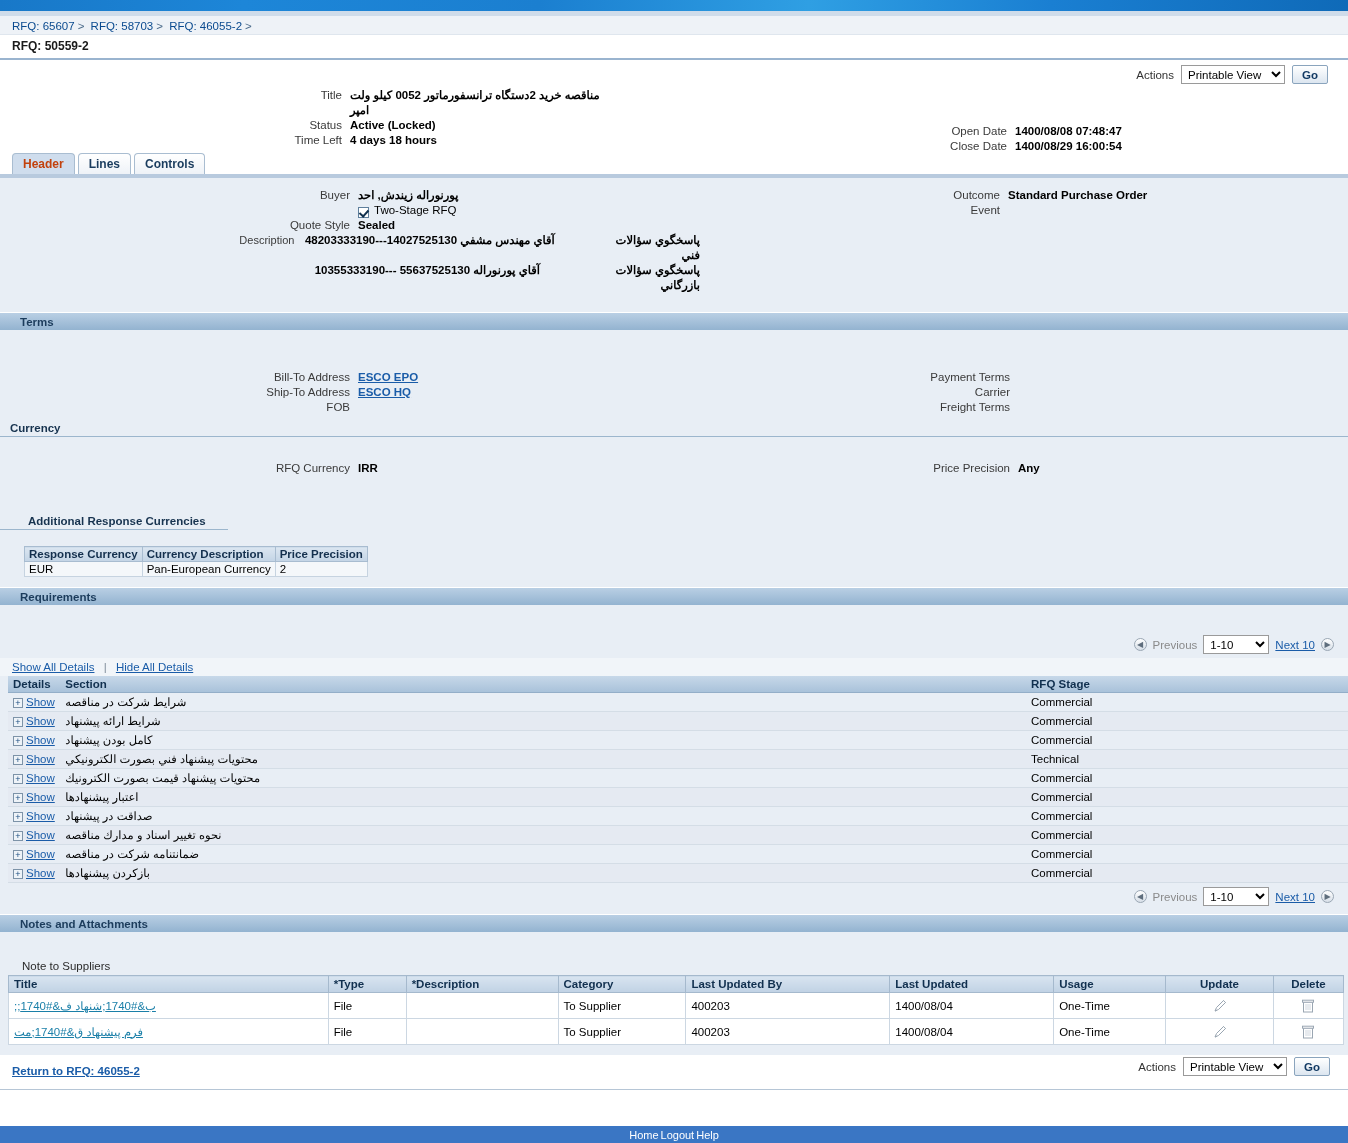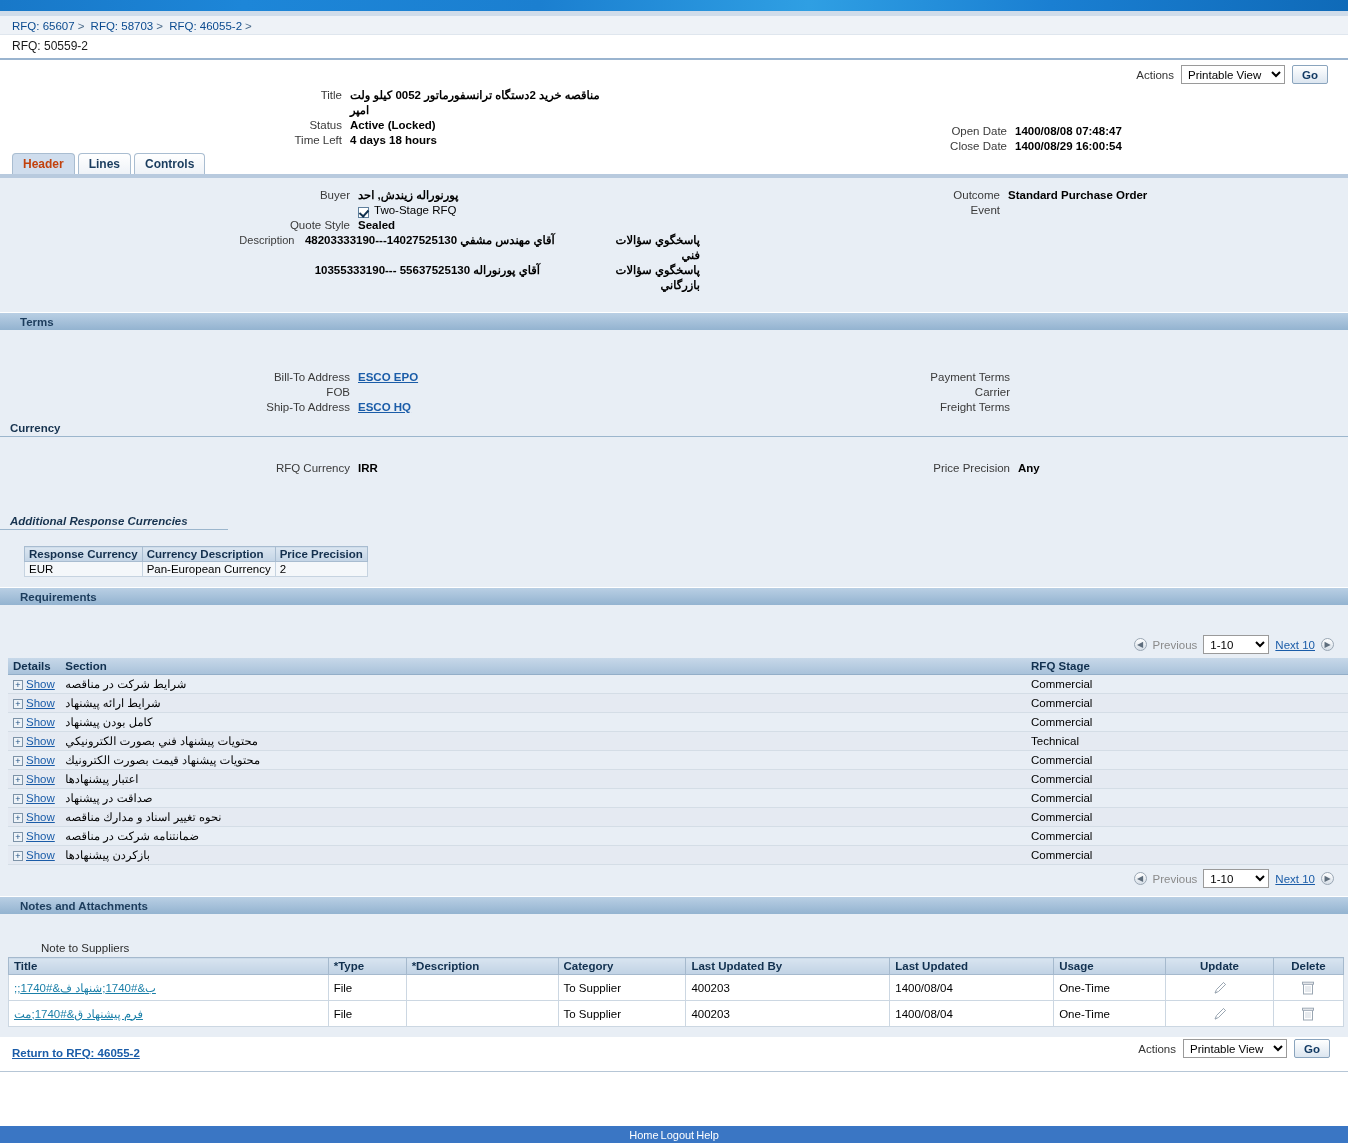--- a/index.html
+++ b/index.html
@@ -41,21 +41,21 @@
     background: #eef2f7;
     padding: 4px 0 2px 12px;
     font-size: 11.5px;
     border-bottom: 1px solid #dfe6ee;
   }
   .crumbbar a { color: #0a4a8f; text-decoration: none; }
   .crumb-sep { color: #4a6a8a; padding: 0 3px; }
   .pagetitle-row {
     background:#ffffff;
     padding: 4px 0 5px 12px;
-    font-weight: normal;
+    font-weight: bold;
     font-size: 12px;
     color:#1a1a1a;
     border-bottom: 2px solid #9ab4cf;
   }
 
   
   .actions-bar {
     display:flex; justify-content:flex-end; align-items:center;
     gap:7px; padding: 5px 20px 2px 0;
     background:#ffffff;
@@ -156,21 +156,21 @@
   }
   .panel.pad { padding: 10px 0 12px 0; }
   .sub-head {
     font-weight: bold;
     font-size: 11.5px;
     color:#17334f;
     padding: 0 0 2px 10px;
     border-bottom: 1px solid #9cb6cd;
     margin: 0 0 0 0;
   }
-  .sub-head.indent { padding-left: 10px; font-style: italic; }
+  .sub-head.indent { padding-left: 28px; }
 
   .link { color:#1a5ca8; text-decoration: underline; cursor: pointer; }
 
   
   .form2 { position: relative; min-height: 10px; }
   .f-left { position:absolute; left:0; top:0; width: 700px; }
   .f-left .k { width: 358px; }
   .f-right { position:absolute; left: 880px; top:0; width: 460px; }
   .f-right .k { width: 128px; }
 
@@ -244,21 +244,21 @@
     border: 1px solid #7d93a8;
     background:#eef3f8;
     color:#1a4c80;
     margin-right: 3px;
     vertical-align: middle;
     cursor: pointer;
   }
   .sectxt { direction: rtl; unicode-bidi: bidi-override; display:inline-block; }
 
   
-  .note-label { padding: 6px 0 3px 22px; font-size: 11.5px; color:#2b2b2b;margin-left:19px; }
+  .note-label { padding: 6px 0 3px 22px; font-size: 11.5px; color:#2b2b2b; }
   table.atttbl {
     width: 1336px;
     border-collapse: collapse;
     font-size: 11.5px;
     margin-left: 8px;
   }
   table.atttbl th {
     background: linear-gradient(#d8e4f0,#c0d2e4);
     color:#11304f;
     font-weight: bold;
@@ -448,26 +448,26 @@
 
   <div class="band">Terms</div>
   <div class="panel" style="height:92px; padding-top:40px;">
     <div class="form2">
       <div class="f-left">
         <div class="kv">
           <div class="k">Bill-To Address</div>
           <div class="v"><span class="link">ESCO EPO</span></div>
         </div>
         <div class="kv">
+          <div class="k">Ship-To Address</div>
+          <div class="v"><span class="link">ESCO HQ</span></div>
+        </div>
+        <div class="kv">
           <div class="k">FOB</div>
           <div class="v"></div>
-        </div>
-        <div class="kv">
-          <div class="k">Ship-To Address</div>
-          <div class="v"><span class="link">ESCO HQ</span></div>
         </div>
       </div>
       <div class="f-right" style="left:890px;">
         <div class="kv">
           <div class="k">Payment Terms</div>
           <div class="v"></div>
         </div>
         <div class="kv">
           <div class="k">Carrier</div>
           <div class="v"></div>
@@ -523,20 +523,25 @@
     <div class="pager">
       <span class="circ">◀</span>
       <span class="prev">Previous</span>
       <select class="ora-select" style="min-width:66px;">
         <option>1-10</option>
       </select>
       <span class="link">Next 10</span>
       <span class="circ">▶</span>
     </div>
 
+    <div class="showhide">
+      <span class="link">Show All Details</span>
+      <span class="bar">|</span>
+      <span class="link">Hide All Details</span>
+    </div>
 
     <table class="reqtbl">
       <thead>
         <tr>
           <th class="c-details">Details</th>
           <th class="c-section">Section</th>
           <th class="c-stage">RFQ Stage</th>
         </tr>
       </thead>
       <tbody>

